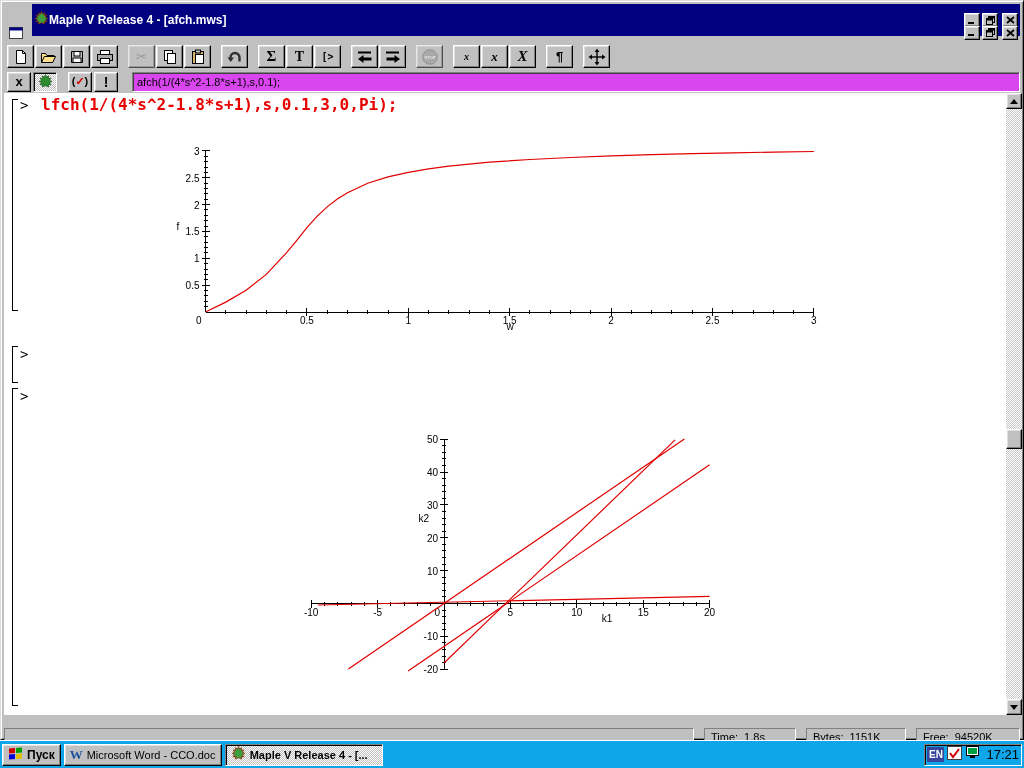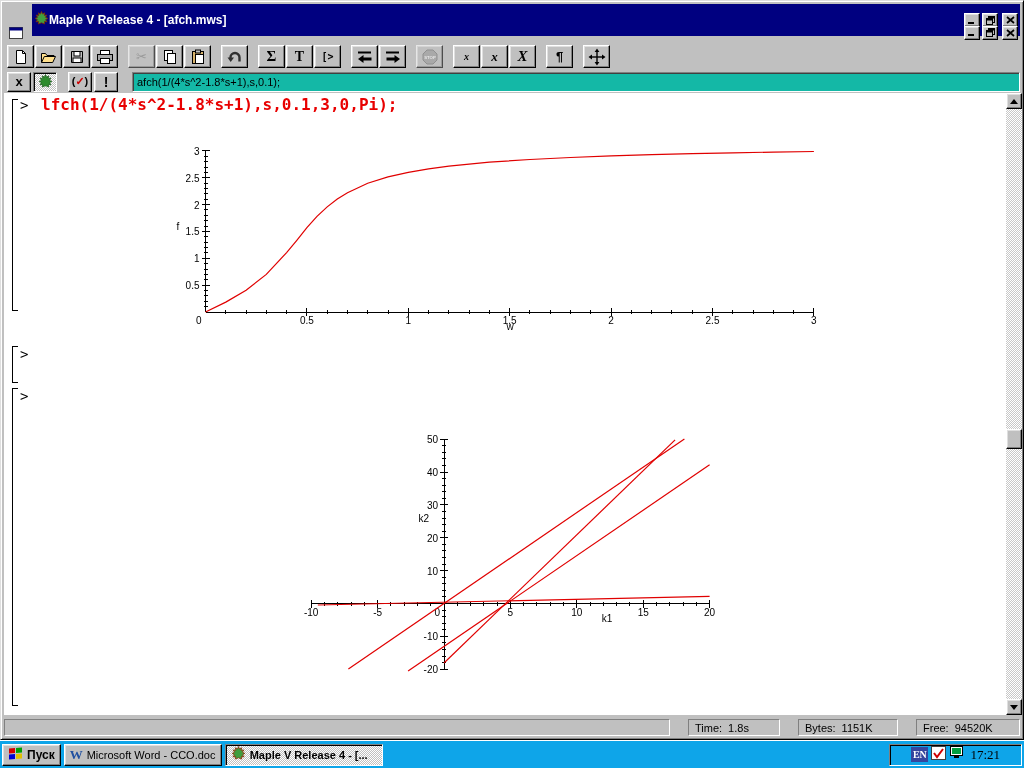--- a/index.html
+++ b/index.html
@@ -1,20 +1,20 @@
 <!DOCTYPE html>
 <html><head>
 <meta charset="utf-8">
 <style>
 *{margin:0;padding:0;box-sizing:border-box;}
 html,body{width:1024px;height:768px;overflow:hidden;}
 body{background:#c0c0c0;font-family:"Liberation Sans",sans-serif;font-size:12px;position:relative;}
 .raised{background:#c0c0c0;border:1px solid;border-color:#fff #000 #000 #fff;box-shadow:inset -1px -1px 0 #808080,inset 1px 1px 0 #dfdfdf;}
 .sunken{border:1px solid;border-color:#808080 #fff #fff #808080;box-shadow:inset 1px 1px 0 #000;}
-.field{background:#14b8a6;border:1px solid;border-color:#808080 #fff #fff #808080;box-shadow:inset 1px 1px 0 #404040;}
+.field{background:#d946ef;border:1px solid;border-color:#808080 #fff #fff #808080;box-shadow:inset 1px 1px 0 #404040;}
 #app{position:absolute;left:0;top:0;width:1024px;height:740px;background:#c0c0c0;border:1px solid;border-color:#dfdfdf #000 #000 #dfdfdf;box-shadow:inset 1px 1px 0 #fff,inset -1px -1px 0 #808080;}
 #titlebar{position:absolute;left:3px;top:3px;right:3px;height:18px;background:#000080;color:#fff;display:flex;align-items:center;gap:0;padding:16px 2px;margin-left:28px;}
 #title-text{font-weight:bold;font-size:12px;white-space:nowrap;}
 .winbtns{margin-left:auto;display:flex;gap:2px;}
 .winbtn{width:16px;height:14px;display:flex;align-items:center;justify-content:center;}
 #menubar{position:absolute;left:3px;top:22px;right:3px;height:19px;display:flex;align-items:center;}
 #menu-items{display:flex;align-items:center;height:100%;}
 .menu-item{padding:2px 8px;color:#000;}
 .menu-item u{text-decoration:underline;}
 #toolbar{position:absolute;left:3px;top:42px;right:3px;height:27px;display:flex;align-items:center;padding-left:3px;}
@@ -28,29 +28,29 @@
 #worksheet{position:absolute;left:3px;top:92px;width:1002px;height:622px;background:#fff;overflow:hidden;}
 #vscroll{position:absolute;left:1005px;top:92px;width:16px;height:622px;background-image:repeating-conic-gradient(#fff 0 25%,#c8c8c8 0 50%);background-size:2px 2px;}
 .sc-btn{position:absolute;left:0;width:16px;height:16px;display:flex;align-items:center;justify-content:center;}
 .tri-up{width:0;height:0;border-left:4px solid transparent;border-right:4px solid transparent;border-bottom:5px solid #000;}
 .tri-down{width:0;height:0;border-left:4px solid transparent;border-right:4px solid transparent;border-top:5px solid #000;}
 #sc-thumb{position:absolute;left:0;top:336px;width:16px;height:20px;}
 .bracket{position:absolute;width:6px;border-left:1px solid #000;border-top:1px solid #000;border-bottom:1px solid #000;}
 .prompt{position:absolute;font:14px "DejaVu Sans Mono",monospace;color:#000;}
 .code{position:absolute;font:bold 16px "DejaVu Sans Mono",monospace;color:#e80000;white-space:pre;letter-spacing:0;}
 .plot{position:absolute;}
-#statusbar{position:absolute;left:3px;top:715px;right:3px;height:38px;display:flex;gap:18px;padding-top:3px;align-items:flex-start;}
+#statusbar{position:absolute;left:3px;top:715px;right:3px;height:38px;display:flex;gap:10px;padding-top:3px;align-items:center;}
 .status-panel{height:17px;font-size:11px;display:flex;align-items:center;padding:0 6px;gap:6px;background:#c0c0c0;border:1px solid;border-color:#808080 #fff #fff #808080;}
 #status-fill{flex:1;}
 #taskbar{position:absolute;left:0;top:740px;width:1024px;height:28px;background:#0ea5e9;border-top:1px solid #fff;display:flex;align-items:center;gap:3px;padding:0 2px;}
 .task-btn{height:22px;display:flex;align-items:center;gap:4px;padding:0 5px;font-size:11px;white-space:nowrap;overflow:hidden;}
 #start-btn{font-weight:bold;font-size:12px;}
 #task-word{width:158px;}
 #task-maple{width:158px;font-weight:bold;}
-#tray{margin-left:auto;height:22px;display:flex;align-items:center;gap:3px;padding:0 21px;font-family:Liberation Serif, serif;}
+#tray{margin-left:auto;height:22px;display:flex;align-items:center;gap:3px;padding:0 2px;}
 #lang-ind{width:17px;height:15px;background:#35459e;color:#fff;font-size:10px;font-weight:bold;display:flex;align-items:center;justify-content:center;}
 #clock{font-size:13px;margin-left:3px;}
 .g-sum{font-size:15px;font-weight:bold;font-family:"Liberation Serif",serif;}
 .g-text-mode{font-size:14px;font-weight:bold;font-family:"Liberation Serif",serif;}
 .g-maple-input{font:bold 10px "DejaVu Sans Mono",monospace;}
 .g-x-small{font:italic bold 10px "Liberation Serif",serif;}
 .g-x-medium{font:italic bold 13px "Liberation Serif",serif;}
 .g-x-large{font:italic bold 15px "Liberation Serif",serif;}
 .g-paragraph{font-size:13px;font-weight:bold;}
 .g-math-x{font-weight:bold;font-size:13px;}

